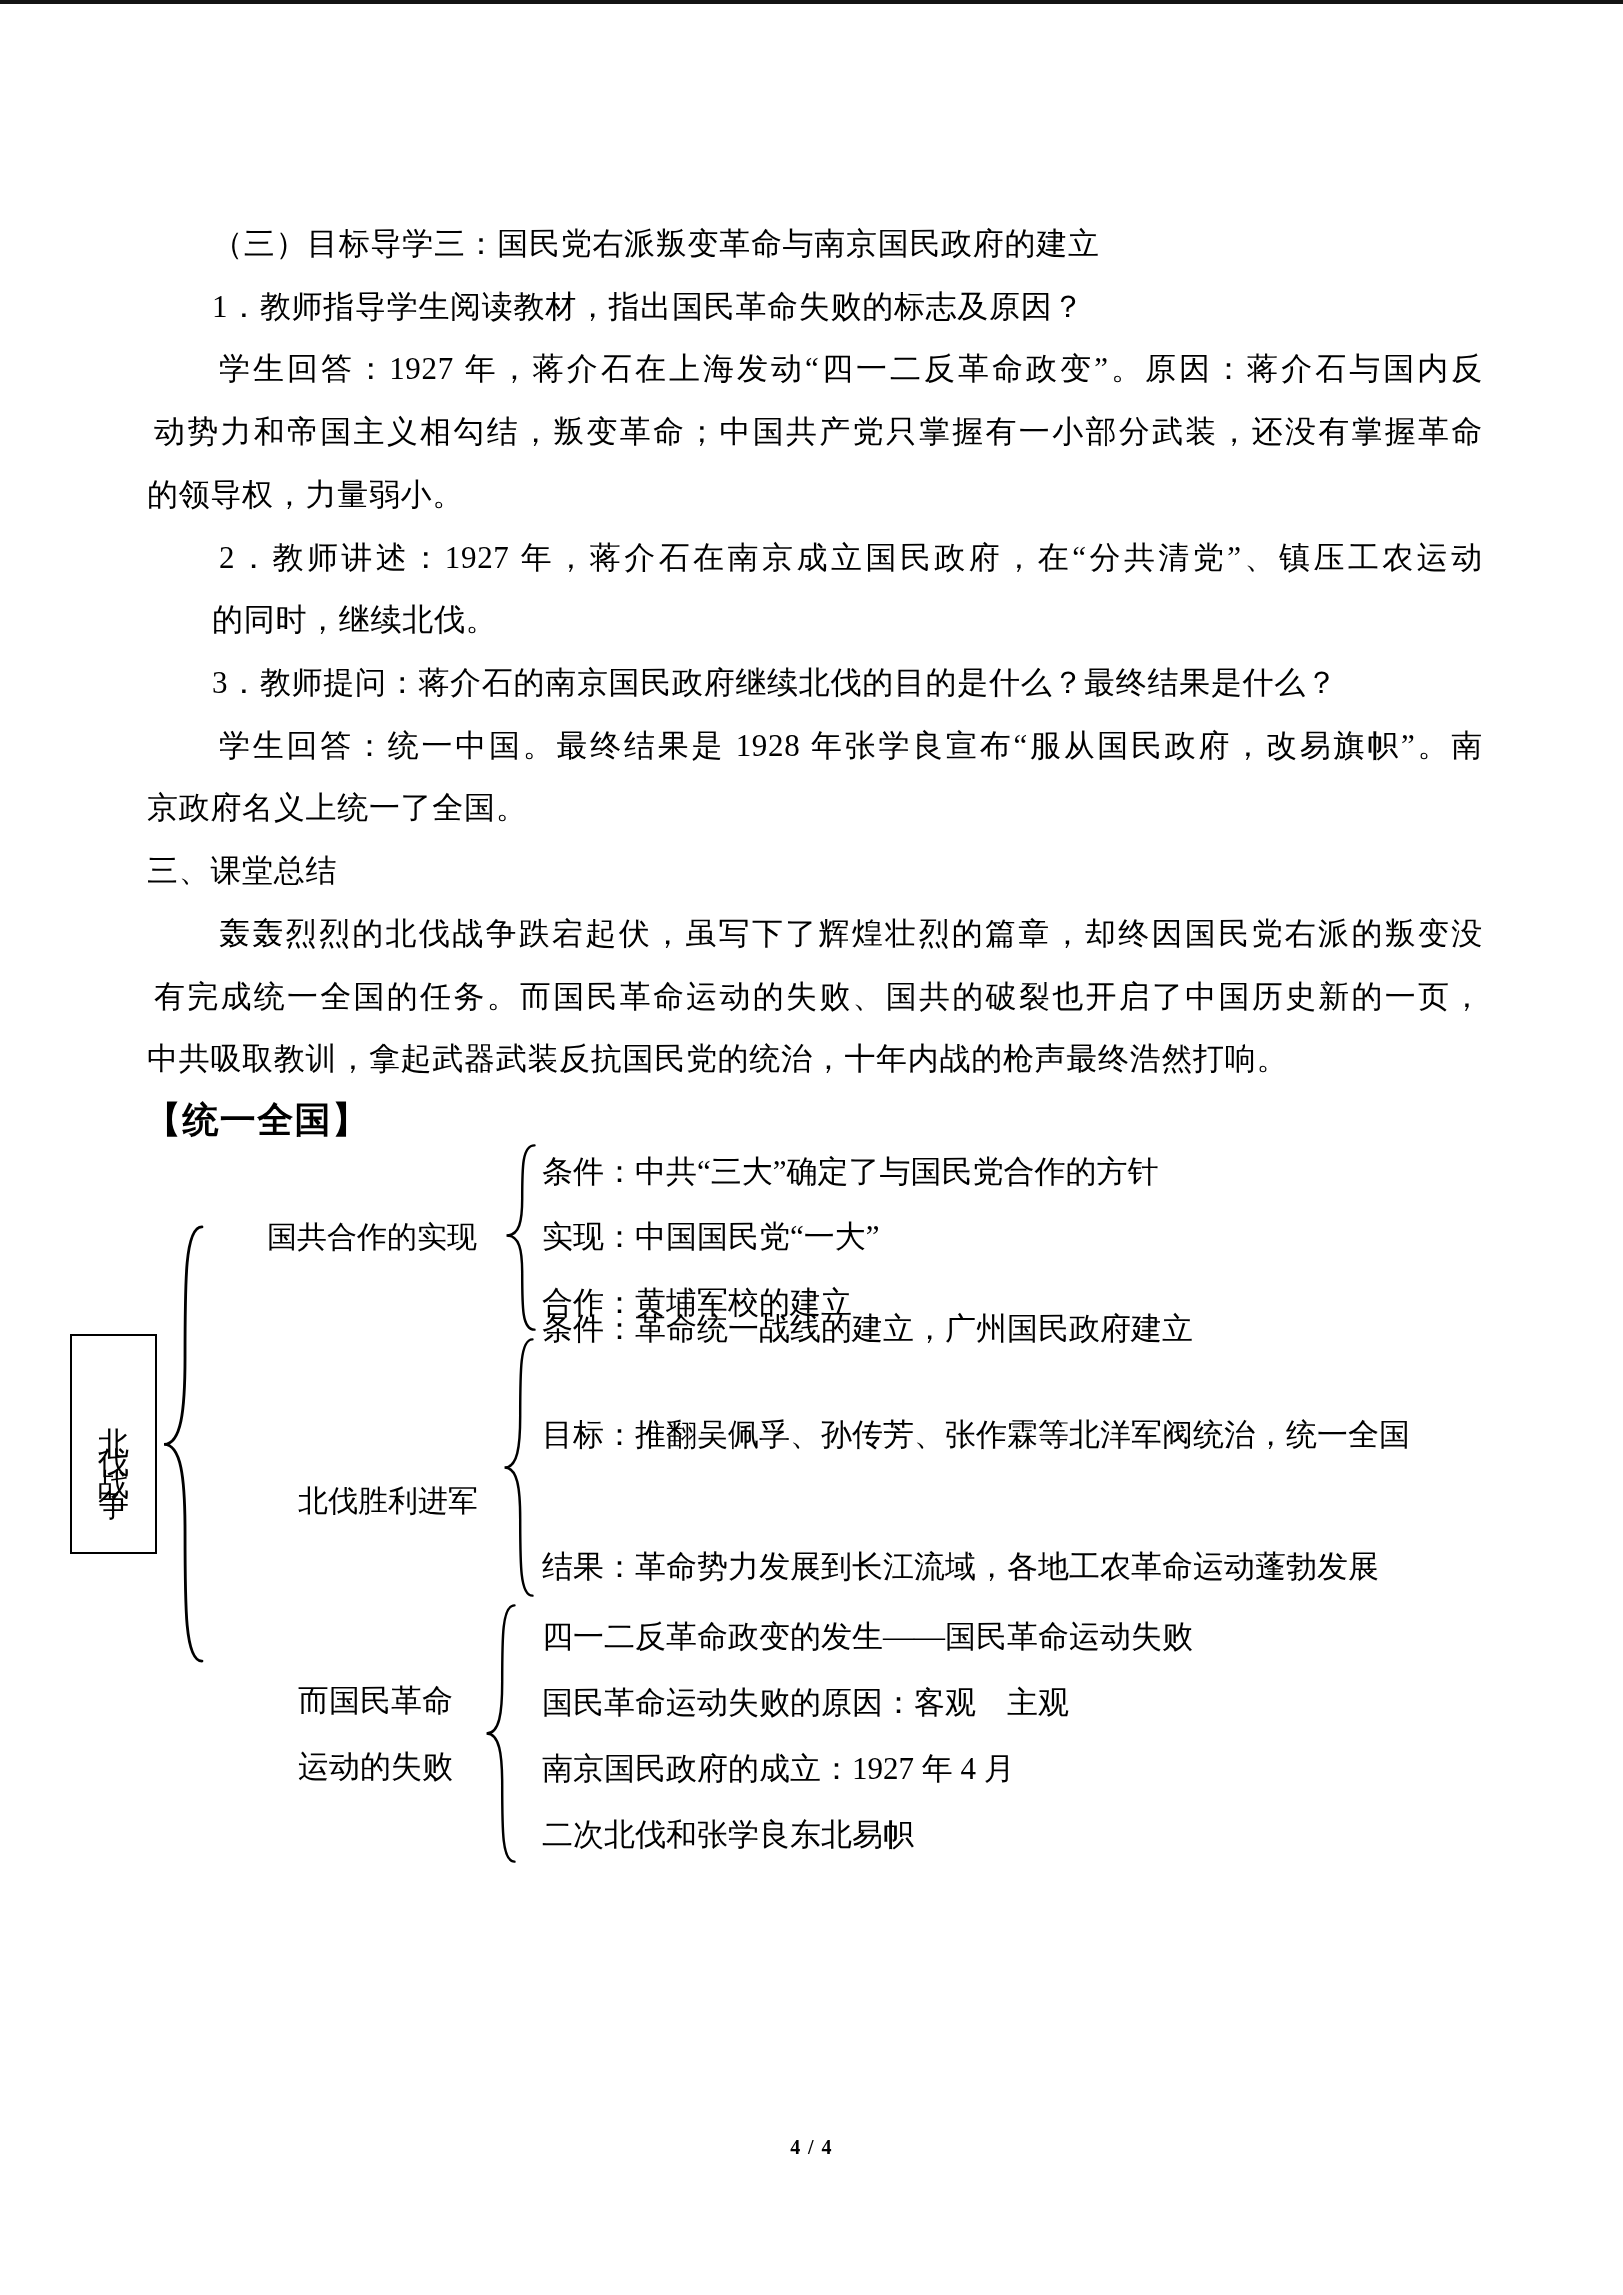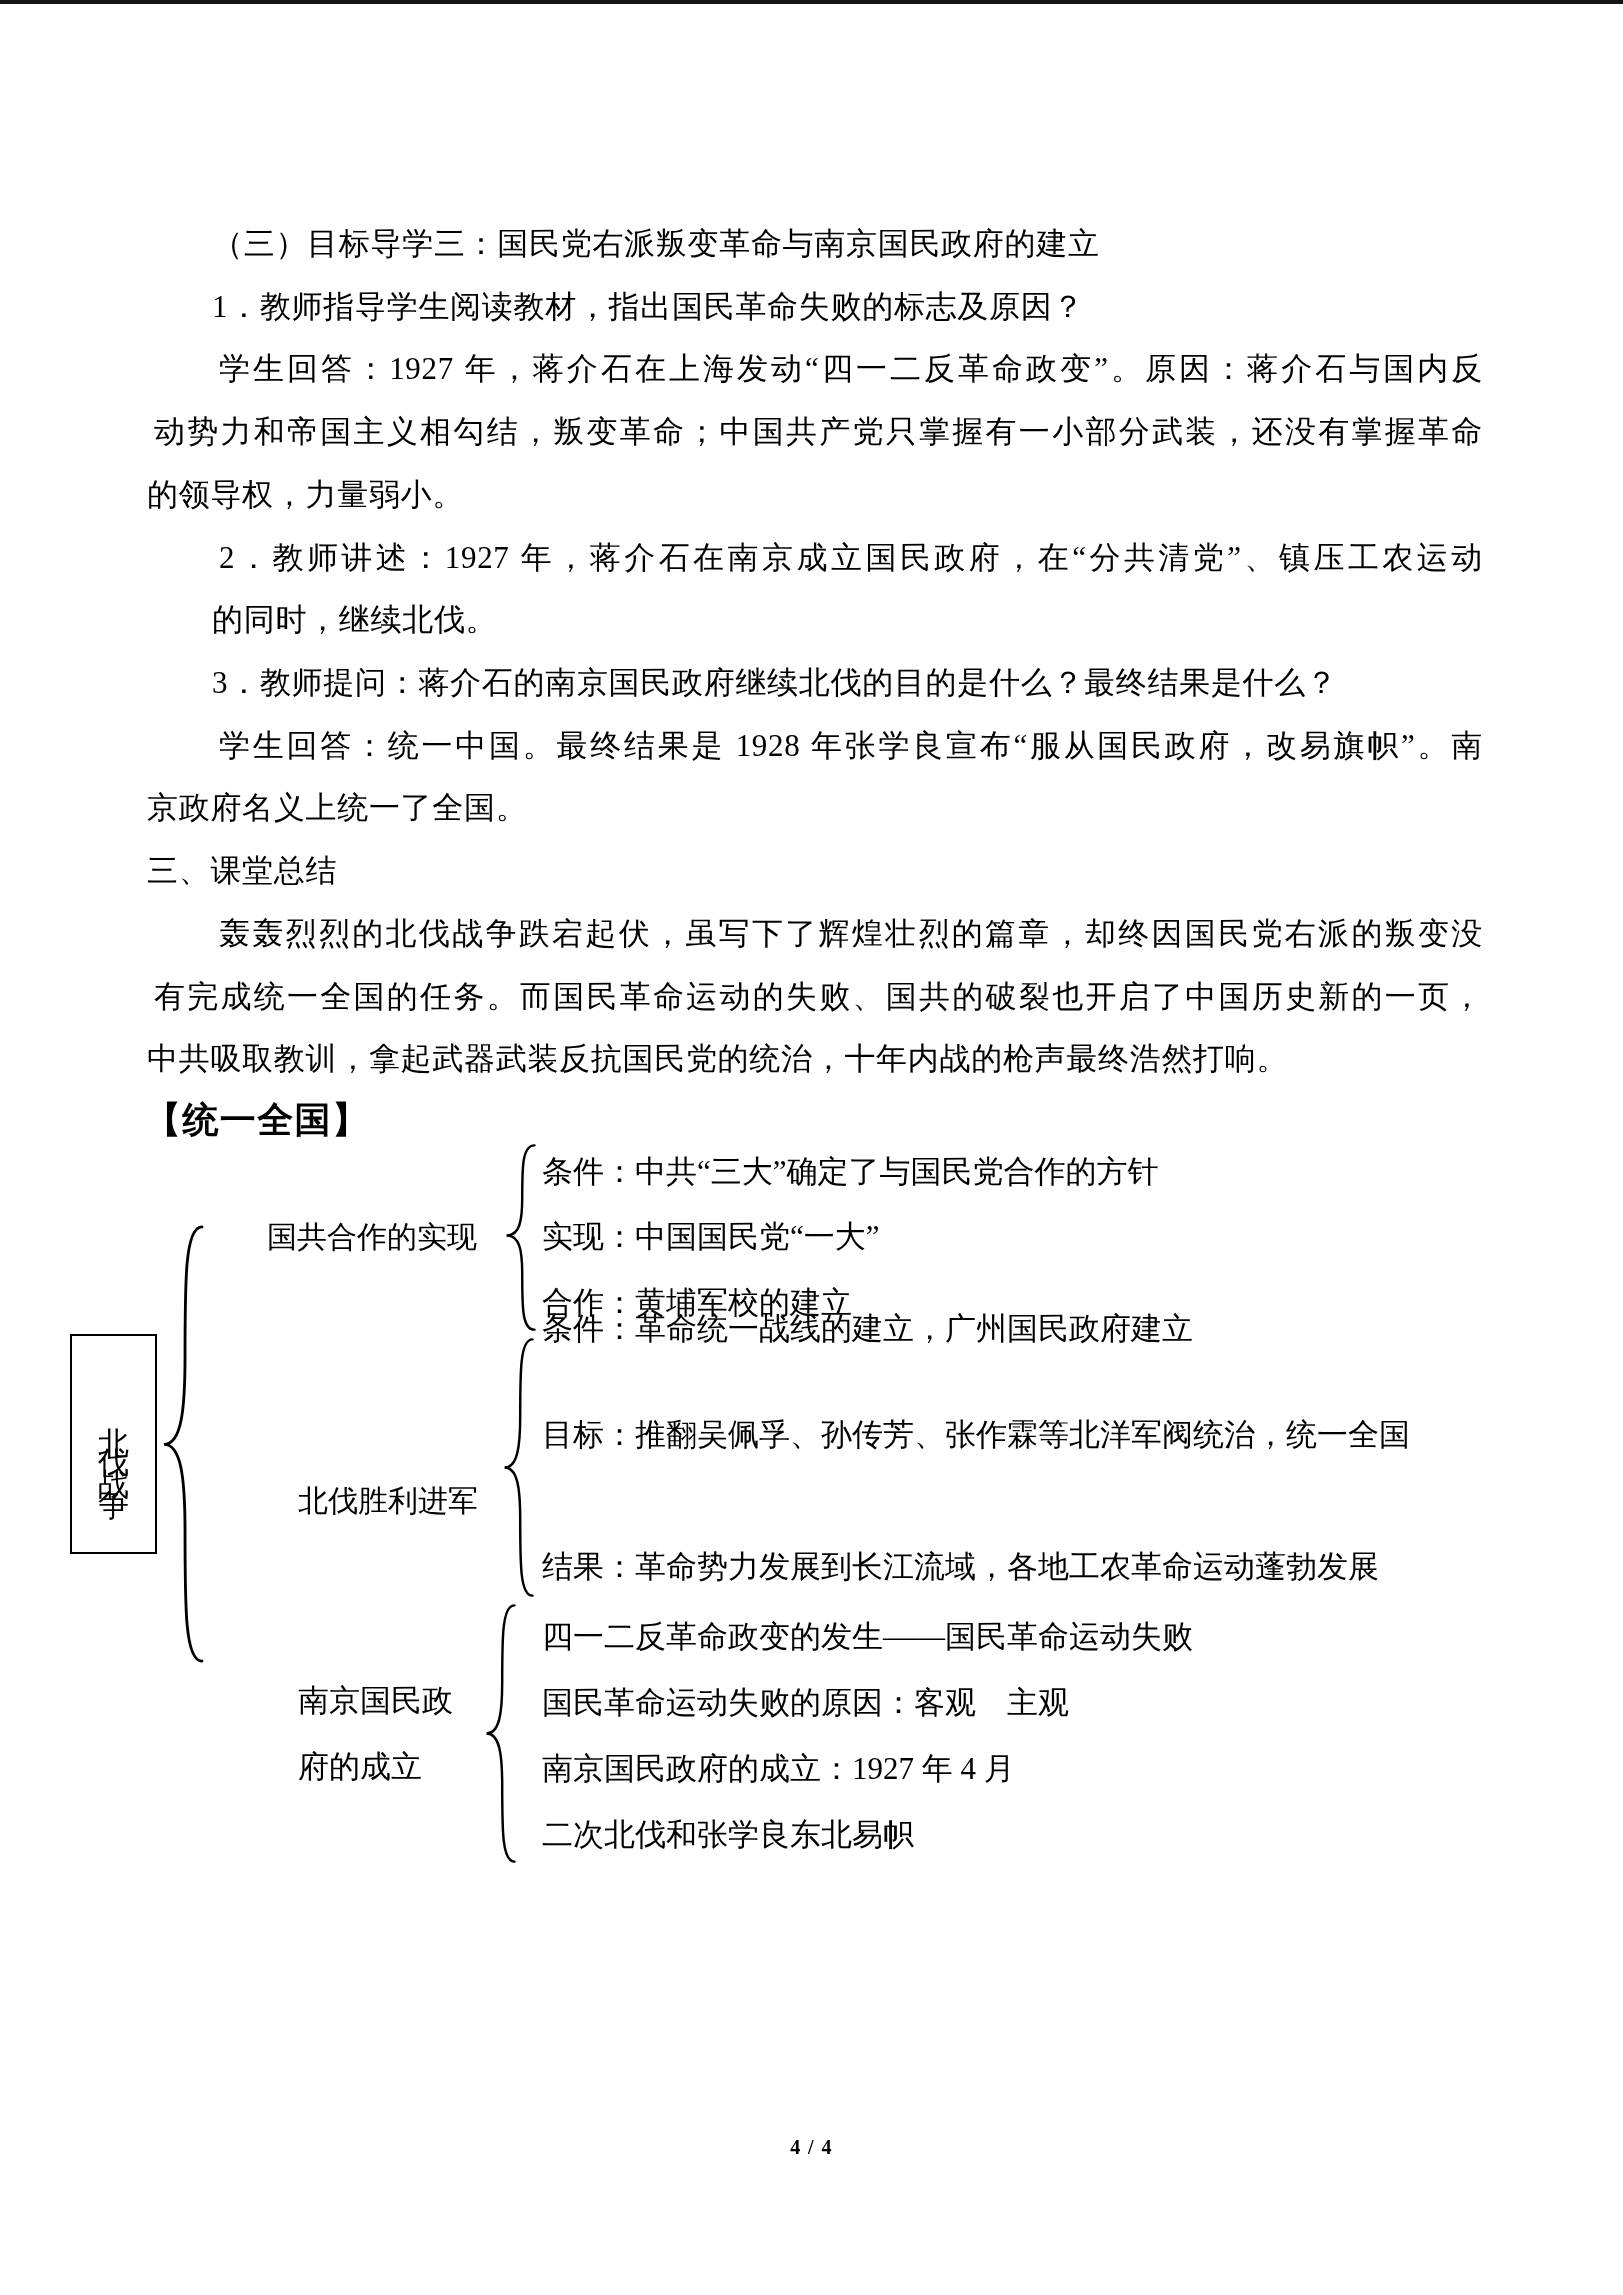--- a/index.html
+++ b/index.html
@@ -86,21 +86,21 @@
   <div id="root-box">
     <div class="vtext">北伐战争</div>
   </div>
 
   <svg class="brace" style="left:162px;top:1224px" width="42" height="440" viewBox="0 0 62 645">
     <path d="M 59 2 C 34 2 34 80 34 194 C 34 275 28 323 3 323 C 28 323 34 371 34 452 C 34 565 34 643 59 643" fill="none" stroke="#000" stroke-width="4.2" stroke-linecap="round"></path>
   </svg>
 
   <div class="dg-label" style="left:267px;top:1220px">国共合作的实现</div>
   <div class="dg-label" style="left:298px;top:1484px">北伐胜利进军</div>
-  <div class="dg-label-wrap">南京国民政府的成立</div>
+  <div class="dg-label-wrap">而国民革命运动的失败</div>
 
   <svg class="brace" style="left:505px;top:1144px" width="31" height="187" viewBox="0 0 45 274">
     <path d="M 43 2 C 25 2 25 34 25 80 C 25 113 21 134 2 134 C 21 134 25 155 25 190 C 25 240 25 272 43 272" fill="none" stroke="#000" stroke-width="3.6" stroke-linecap="round"></path>
   </svg>
   <svg class="brace" style="left:503px;top:1338px" width="31" height="259" viewBox="0 0 45 380">
     <path d="M 43 2 C 25 2 25 48 25 114 C 25 160 21 190 2 190 C 21 190 25 220 25 266 C 25 333 25 378 43 378" fill="none" stroke="#000" stroke-width="3.6" stroke-linecap="round"></path>
   </svg>
   <svg class="brace" style="left:485px;top:1604px" width="31" height="259" viewBox="0 0 45 380">
     <path d="M 43 2 C 25 2 25 48 25 114 C 25 160 21 190 2 190 C 21 190 25 220 25 266 C 25 333 25 378 43 378" fill="none" stroke="#000" stroke-width="3.6" stroke-linecap="round"></path>
   </svg>

